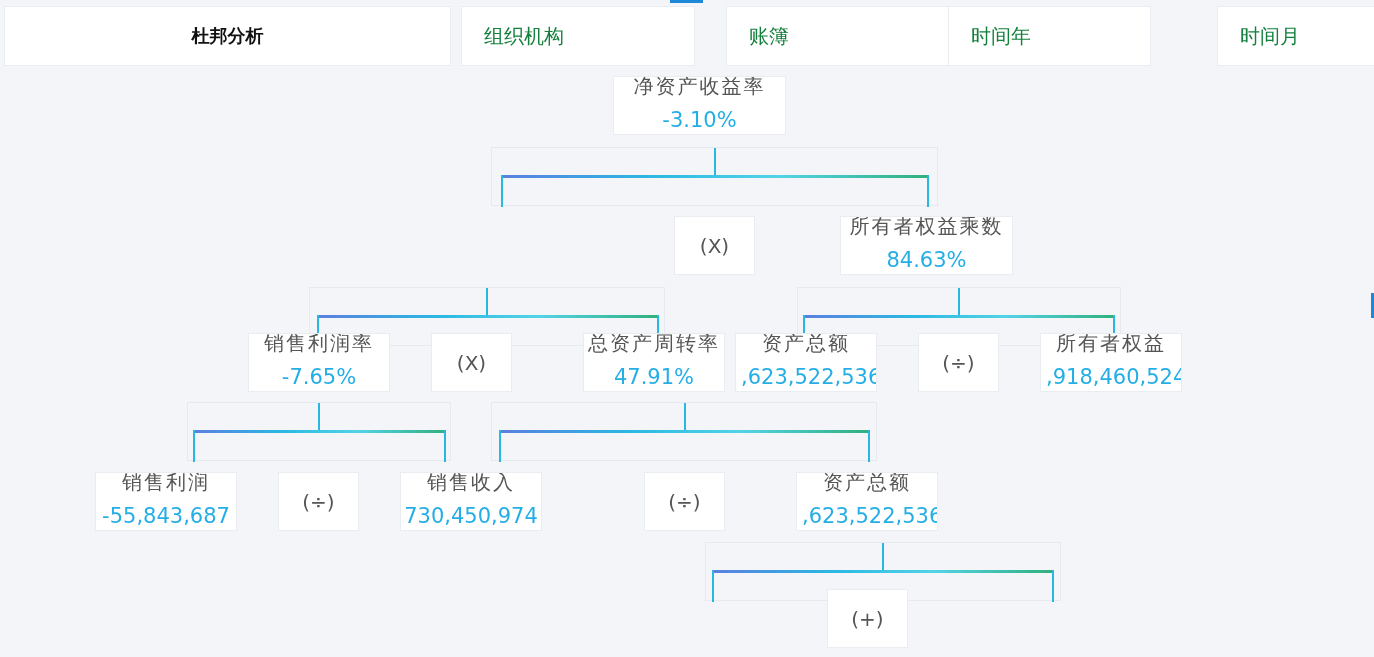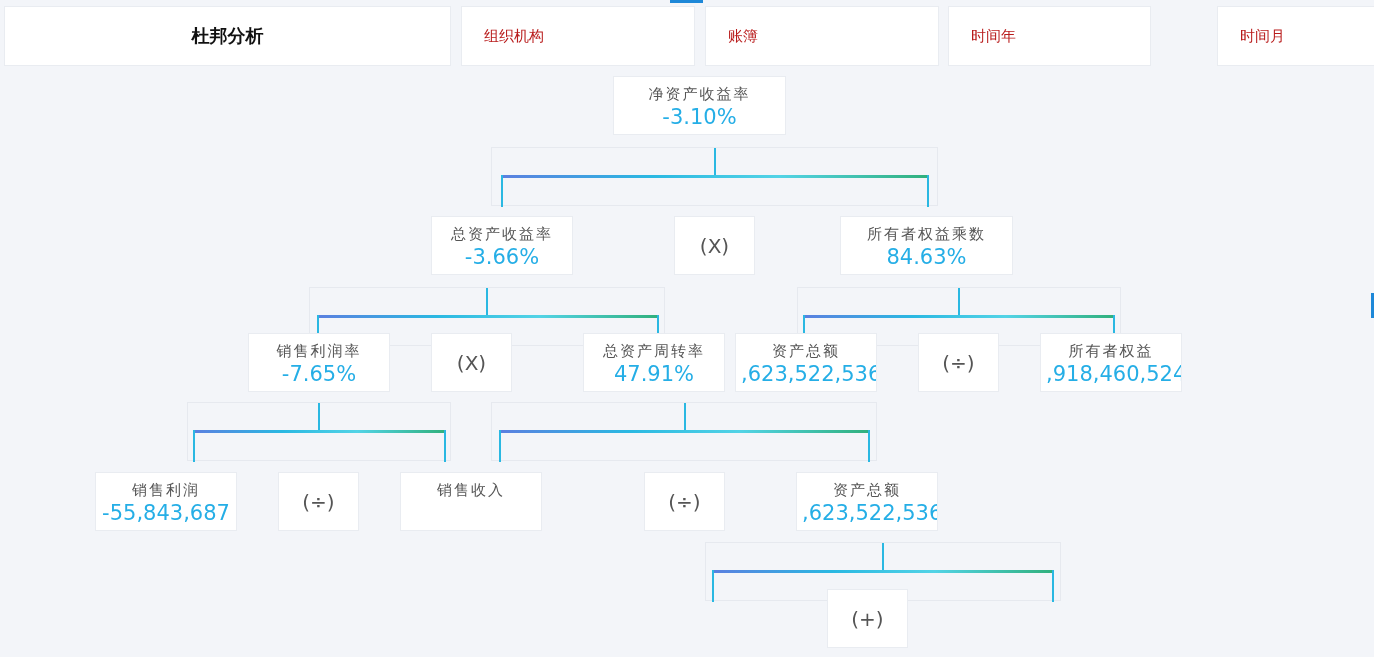--- a/index.html
+++ b/index.html
@@ -2,58 +2,54 @@
 <html><head>
 <meta charset="utf-8">
 <style>
   * { box-sizing: border-box; margin: 0; padding: 0; }
   html, body { width: 1374px; height: 657px; overflow: hidden; background: #f3f5f9; font-family: "DejaVu Sans", "Liberation Sans", sans-serif; }
   .root { position: relative; width: 1374px; height: 657px; }
   .topbar-accent { position: absolute; left: 670px; top: 0; width: 33px; height: 3px; background: #1e88d8; }
   .right-accent { position: absolute; left: 1371px; top: 293px; width: 3px; height: 25px; background: #1e88d8; }
   .hdr { position: absolute; top: 6px; height: 60px; background: #fff; border: 1px solid #e9ecf1; }
   .hdr-title { left: 4px; width: 447px; display: flex; align-items: center; justify-content: center; font-size: 18px; font-weight: bold; color: #111; }
-  .hdr-filter { display: flex; align-items: center; padding-left: 22px; font-size: 15px; color: #b91c1c; cursor: pointer; }
+  .hdr-filter { display: flex; align-items: center; padding-left: 22px; font-size: 20px; color: #15803d; cursor: pointer; }
   .node { position: absolute; height: 59px; background: #fff; border: 1px solid #e9ecf1; text-align: center; overflow: hidden; white-space: nowrap; }
-  .node .lbl { font-size: 15px; color: #555; letter-spacing: 2px; margin-top: 8px; line-height: 18px; }
-  .node .val { font-size: 21px; color: #25aee6; line-height: 26px; margin-top: 1px; display: flex; justify-content: center; }
+  .node .lbl { font-size: 20px; color: #555; letter-spacing: 2px; line-height: 18px; }
+  .node .val { font-size: 21px; color: #25aee6; line-height: 26px; margin-top: 12px; display: flex; justify-content: center; }
   .op { position: absolute; height: 59px; background: #fff; border: 1px solid #e9ecf1; display: flex; align-items: center; justify-content: center; font-size: 20px; color: #555; }
   .conn { position: absolute; height: 59px; border: 1px solid #e6e9ef; background: #f3f5f9; }
   .conn .stem { position: absolute; top: 0; width: 2px; height: 28px; background: #2ab8e2; }
   .conn .bar { position: absolute; top: 27px; height: 3px; background: linear-gradient(90deg, #5b7fe0 0%, #2ab8e2 35%, #52d3e6 65%, #30b07c 100%); }
   .conn .leg { position: absolute; top: 27px; width: 2px; height: 32px; background: #2ab8e2; }
 </style>
 </head>
 <body>
 
 <div class="root">
   <div class="topbar-accent"></div>
   <div class="right-accent"></div>
 
   <div class="hdr hdr-title">杜邦分析</div>
   <div class="hdr hdr-filter" style="left:461px;width:234px;">组织机构</div>
-  <div class="hdr hdr-filter" style="left:705px;width:234px;">账簿</div>
+  <div class="hdr hdr-filter" style="left:726px;width:234px;">账簿</div>
   <div class="hdr hdr-filter" style="left:948px;width:203px;">时间年</div>
   <div class="hdr hdr-filter" style="left:1217px;width:203px;">时间月</div>
 
   <div class="node" style="left:613px;top:76px;width:173px;">
     <div class="lbl">净资产收益率</div>
     <div class="val">-3.10%</div>
   </div>
   <div class="conn" style="left:491px;top:147px;width:447px;">
     <div class="stem" style="left:222px;"></div>
     <div class="bar" style="left:9px;width:428px;"></div>
     <div class="leg" style="left:9px;"></div>
     <div class="leg" style="left:435px;"></div>
   </div>
 
-  <div class="node" style="left:431px;top:216px;width:142px;">
-    <div class="lbl">总资产收益率</div>
-    <div class="val">-3.66%</div>
-  </div>
   <div class="op" style="left:674px;top:216px;width:81px;">(X)</div>
   <div class="node" style="left:840px;top:216px;width:173px;">
     <div class="lbl">所有者权益乘数</div>
     <div class="val">84.63%</div>
   </div>
 
   <div class="conn" style="left:309px;top:287px;width:356px;">
     <div class="stem" style="left:176px;"></div>
     <div class="bar" style="left:7px;width:342px;"></div>
     <div class="leg" style="left:7px;"></div>
@@ -98,20 +94,21 @@
     <div class="leg" style="left:376px;"></div>
   </div>
 
   <div class="node" style="left:95px;top:472px;width:142px;">
     <div class="lbl">销售利润</div>
     <div class="val">-55,843,687</div>
   </div>
   <div class="op" style="left:278px;top:472px;width:81px;">(÷)</div>
   <div class="node" style="left:400px;top:472px;width:142px;">
     <div class="lbl">销售收入</div>
+    <div class="val">730,450,974</div>
   </div>
   <div class="op" style="left:644px;top:472px;width:81px;">(÷)</div>
   <div class="node" style="left:796px;top:472px;width:142px;">
     <div class="lbl">资产总额</div>
     <div class="val" style="justify-content:flex-start;padding-left:5px;">,623,522,536</div>
   </div>
 
   <div class="conn" style="left:705px;top:542px;width:356px;">
     <div class="stem" style="left:176px;"></div>
     <div class="bar" style="left:6px;width:342px;"></div>

